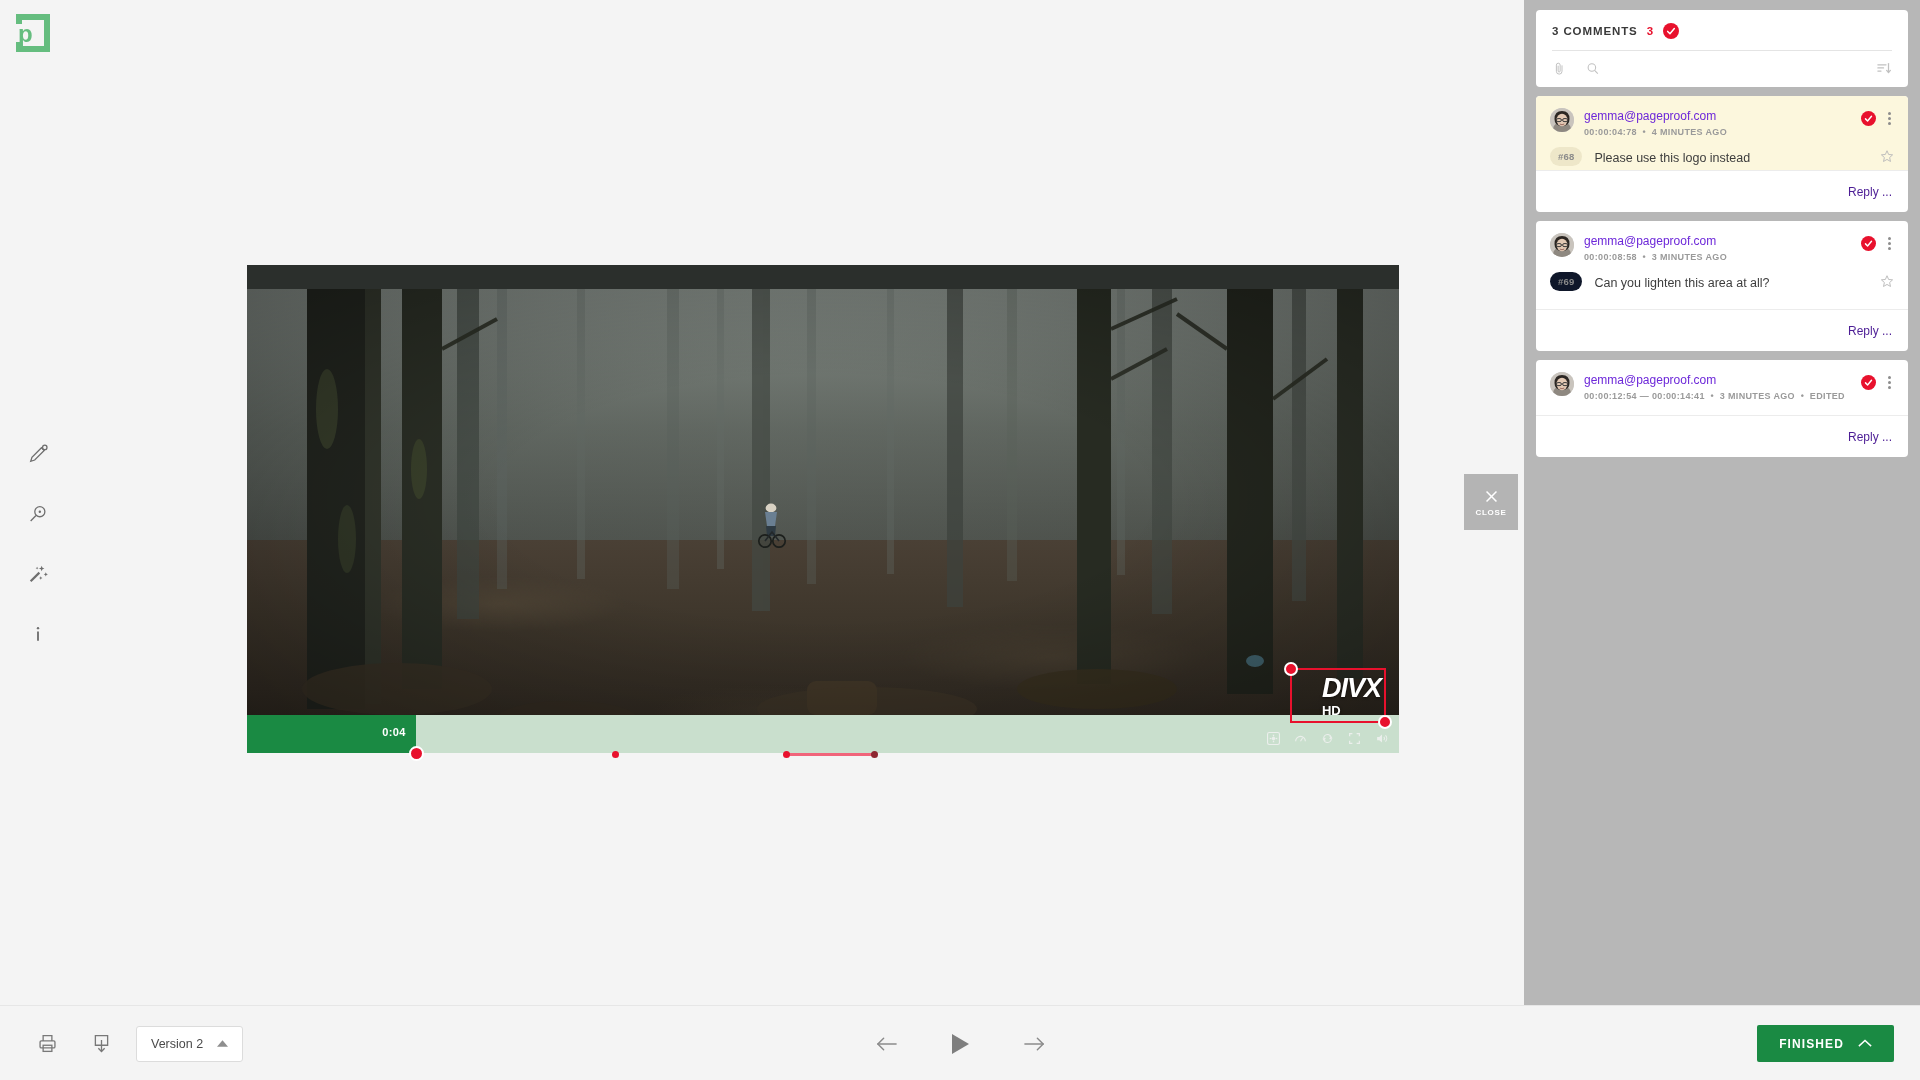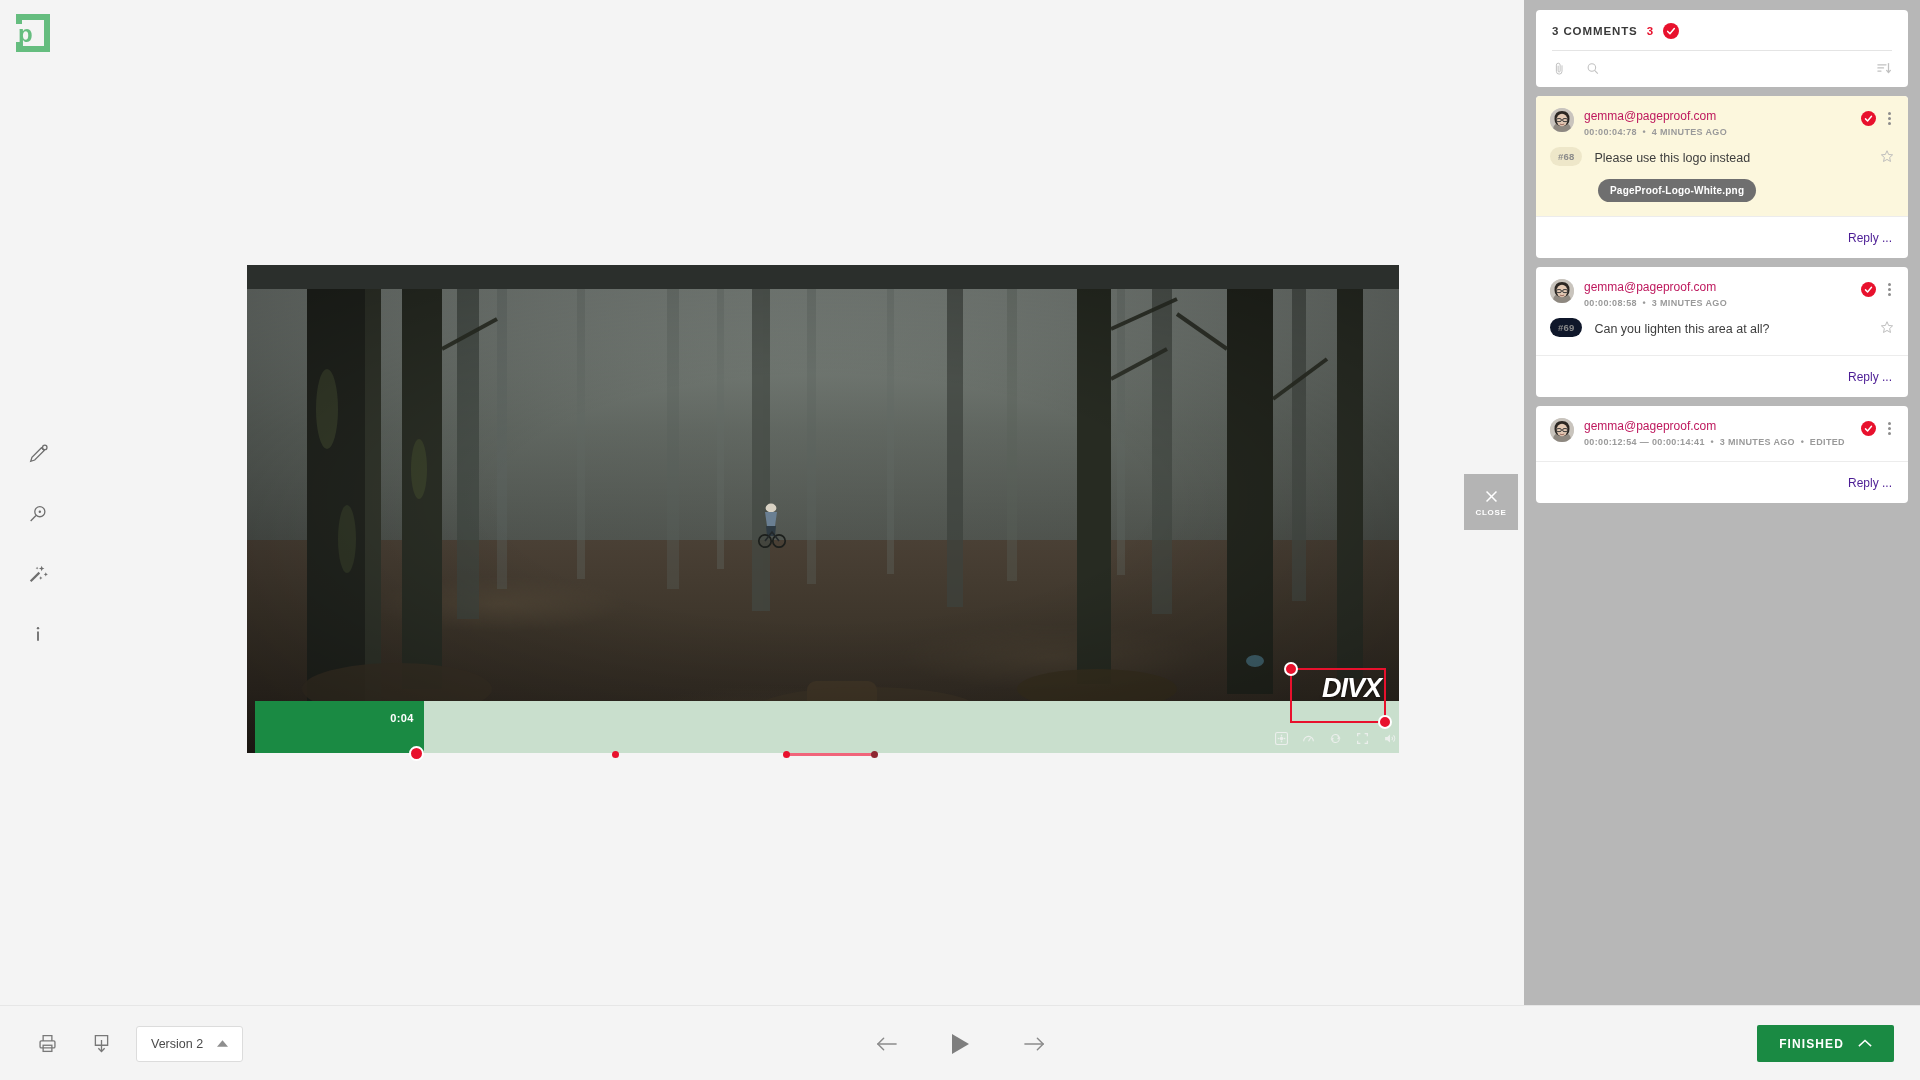--- a/index.html
+++ b/index.html
@@ -77,21 +77,21 @@
   }
   .sel-h {
     position:absolute; width:14px; height:14px; border-radius:50%;
     background:#e8112d; border:2px solid #fff;
   }
   .sel-h.tl { left:-8px; top:-8px; }
   .sel-h.br { right:-8px; bottom:-8px; }
 
   
   .scrub-wrap {
-    position:absolute; left:8px; bottom:0; width:1152px; height:52px;
+    position:absolute; left:0; bottom:0; width:1152px; height:38px;
     background:#c9dfcd;
   }
   .scrub-fill {
     position:absolute; left:0; top:0; height:100%;
     background:#1a8a43;
   }
   .scrub-time {
     position:absolute; top:11px; color:#fff; font-size:11px; font-weight:bold;
     letter-spacing:.3px;
   }
@@ -148,21 +148,21 @@
 
   .comment { position:relative; padding:12px 14px 0 14px; }
   .comment.highlight { background:#fcf7dd; border-radius:4px 4px 0 0; }
   .c-row { display:flex; align-items:flex-start; }
   .avatar {
     width:24px; height:24px; border-radius:50%; overflow:hidden;
     flex:0 0 24px; margin-right:10px; background:#cfcfcf;
   }
   .avatar svg { display:block; }
   .c-meta { flex:1; min-width:0; padding-top:1px; }
-  .c-author { font-size:12px; color:#be185d; line-height:1.25; }
+  .c-author { font-size:12px; color:#6d28d9; line-height:1.25; }
   .c-sub {
     font-size:9px; color:#9a9a9a; letter-spacing:.35px;
     margin-top:3px; font-weight:bold;
   }
   .c-actions { display:flex; align-items:center; gap:9px; padding-top:2px; }
   .c-tick {
     width:15px; height:15px; border-radius:50%; background:#e8112d;
     display:flex; align-items:center; justify-content:center; cursor:pointer;
   }
   .kebab { cursor:pointer; display:flex; flex-direction:column; gap:2px; padding:2px 3px; }
@@ -483,23 +483,20 @@
                 </span>
         </div>
       </div>
       <div class="c-body">
         <span class="pill">#68</span>
         <span class="c-text">Please use this logo instead</span>
         <span class="star"><svg width="14" height="14" viewBox="0 0 24 24" fill="none" stroke="#b9b9b9" stroke-width="1.6" stroke-linejoin="round">
                   <polygon points="12,3 14.8,9.4 21.6,10 16.5,14.6 18,21.4 12,17.9 6,21.4 7.5,14.6 2.4,10 9.2,9.4"></polygon>
                 </svg></span>
       </div>
-      <div class="attach-row">
-         <span class="attach">PageProof-Logo-White.png</span>
-       </div>
     </div>
     <div class="reply-row">
       <span class="reply">Reply ...</span>
     </div>
         </div>
         <div class="card">
     <div class="comment ">
       <div class="c-row">
         <span class="avatar">
                 <svg width="24" height="24" viewBox="0 0 24 24">

